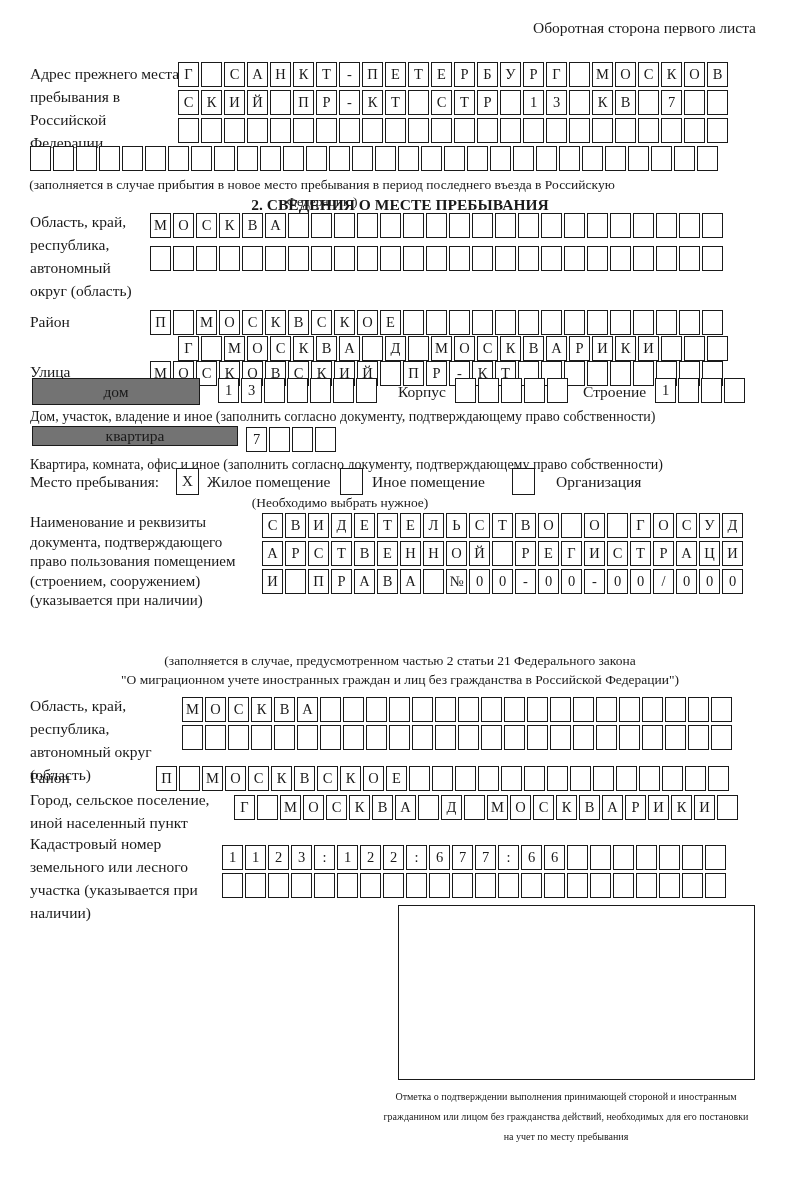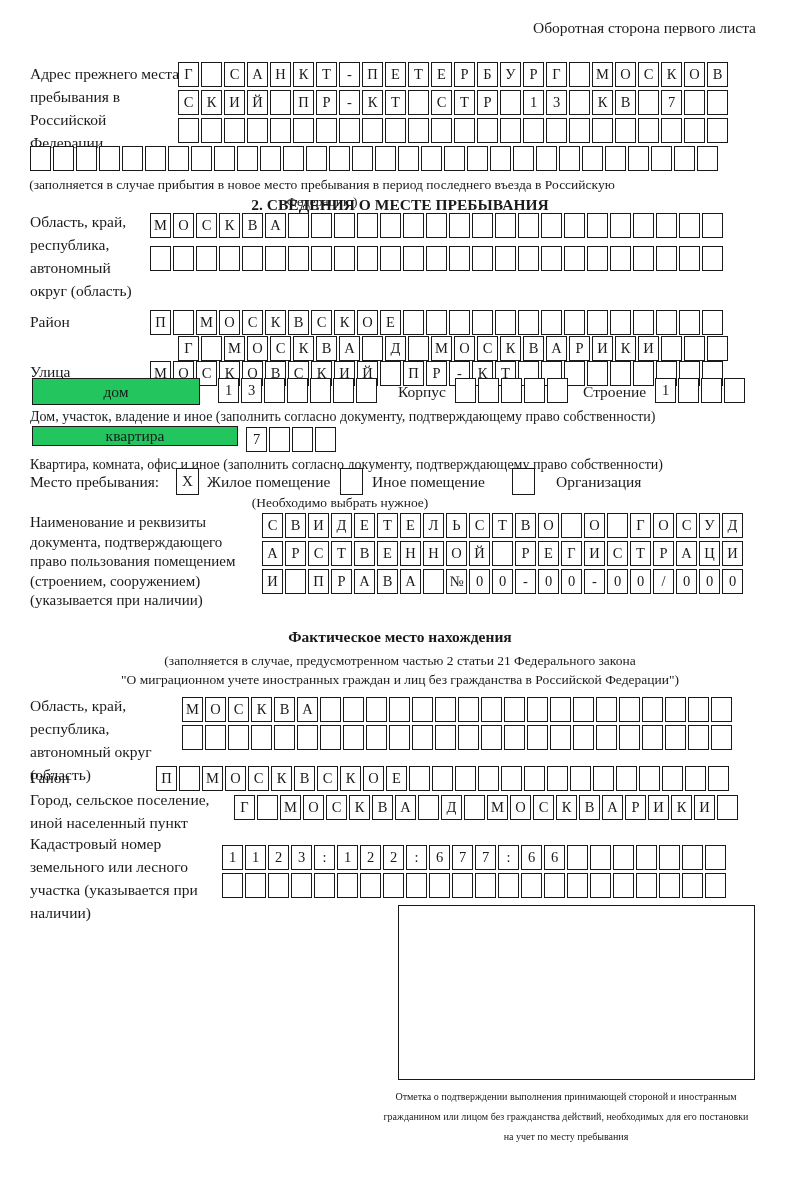--- a/index.html
+++ b/index.html
@@ -19,21 +19,21 @@
     display:flex; align-items:center; justify-content:center;
     font-size:14.5px; line-height:1; background:#fff;
   }
   .checkbox {
     width:21px; height:25px; border:1.5px solid #1a1a1a;
     display:flex; align-items:center; justify-content:center;
     font-size:15px; background:#fff;
   }
   .wide-box {
     border:1.5px solid #1a1a1a; display:flex; align-items:center; justify-content:center;
-    font-size:15.5px; background:#22c55e; box-sizing:border-box;
+    font-size:15.5px; background:#737373; box-sizing:border-box;
   }
   .stamp-box {border:1.5px solid #1a1a1a; background:#fff; box-sizing:border-box;}
 </style>
 </head>
 <body>
 
 <div class="page">
 
   <div class="abs label" style="left:30px; top:62px; width:150px;">Адрес прежнего места пребывания в Российской Федерации</div>
 
@@ -402,21 +402,20 @@
       <span class="cell">0</span>
       <span class="cell">-</span>
       <span class="cell">0</span>
       <span class="cell">0</span>
       <span class="cell">/</span>
       <span class="cell">0</span>
       <span class="cell">0</span>
       <span class="cell">0</span>
     </div>
 
-  <div class="abs title" style="left:0; top:628px; width:800px;">Фактическое место нахождения</div>
   <div class="abs note center" style="left:0; top:652px; width:800px;">(заполняется в случае, предусмотренном частью 2 статьи 21 Федерального закона</div>
   <div class="abs note center" style="left:0; top:671px; width:800px;">"О миграционном учете иностранных граждан и лиц без гражданства в Российской Федерации")</div>
 
   <div class="abs label" style="left:30px; top:694px; width:160px;">Область, край, республика, автономный округ (область)</div>
   <div class="abs cellrow" style="left:182px; top:697px;">
       <span class="cell">М</span>
       <span class="cell">О</span>
       <span class="cell">С</span>
       <span class="cell">К</span>
       <span class="cell">В</span>

